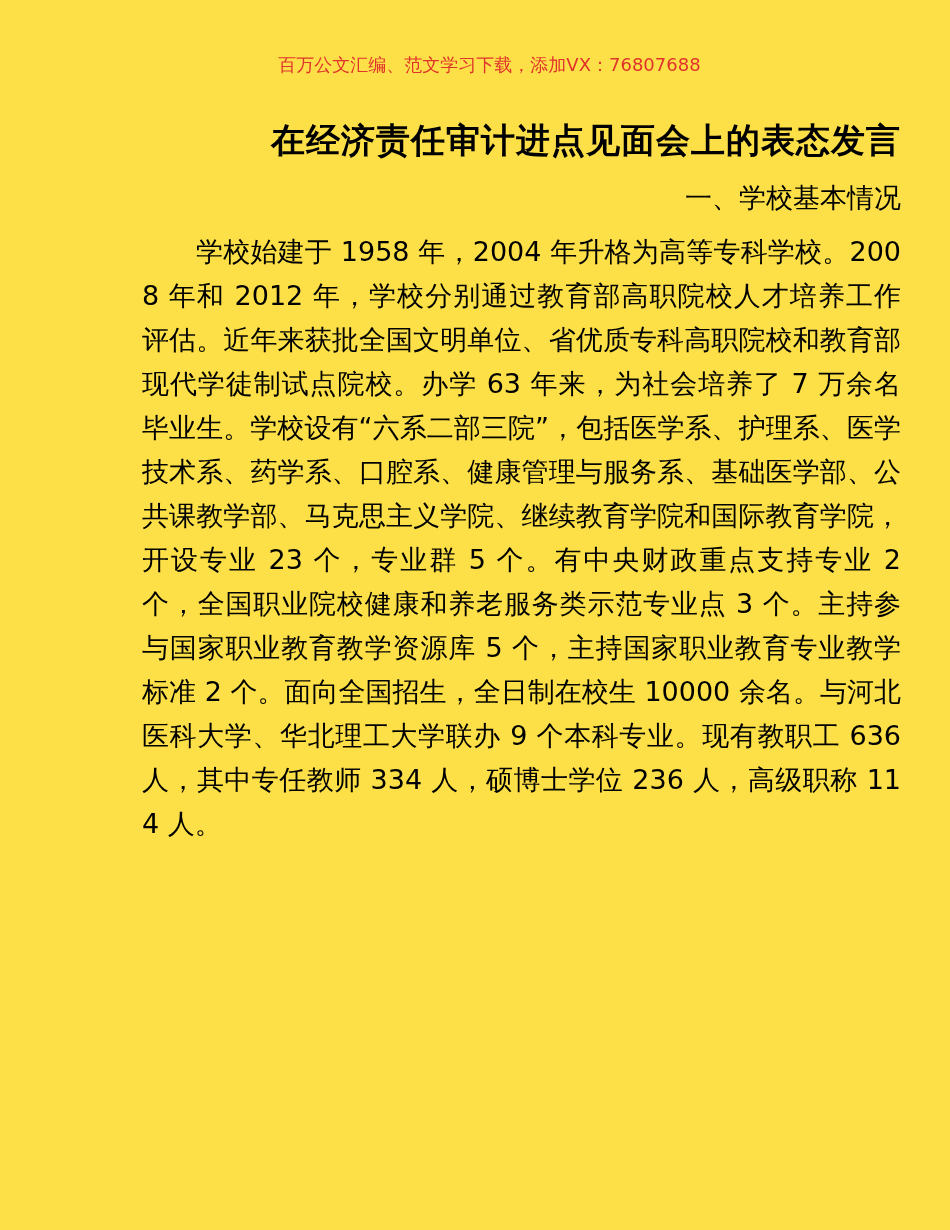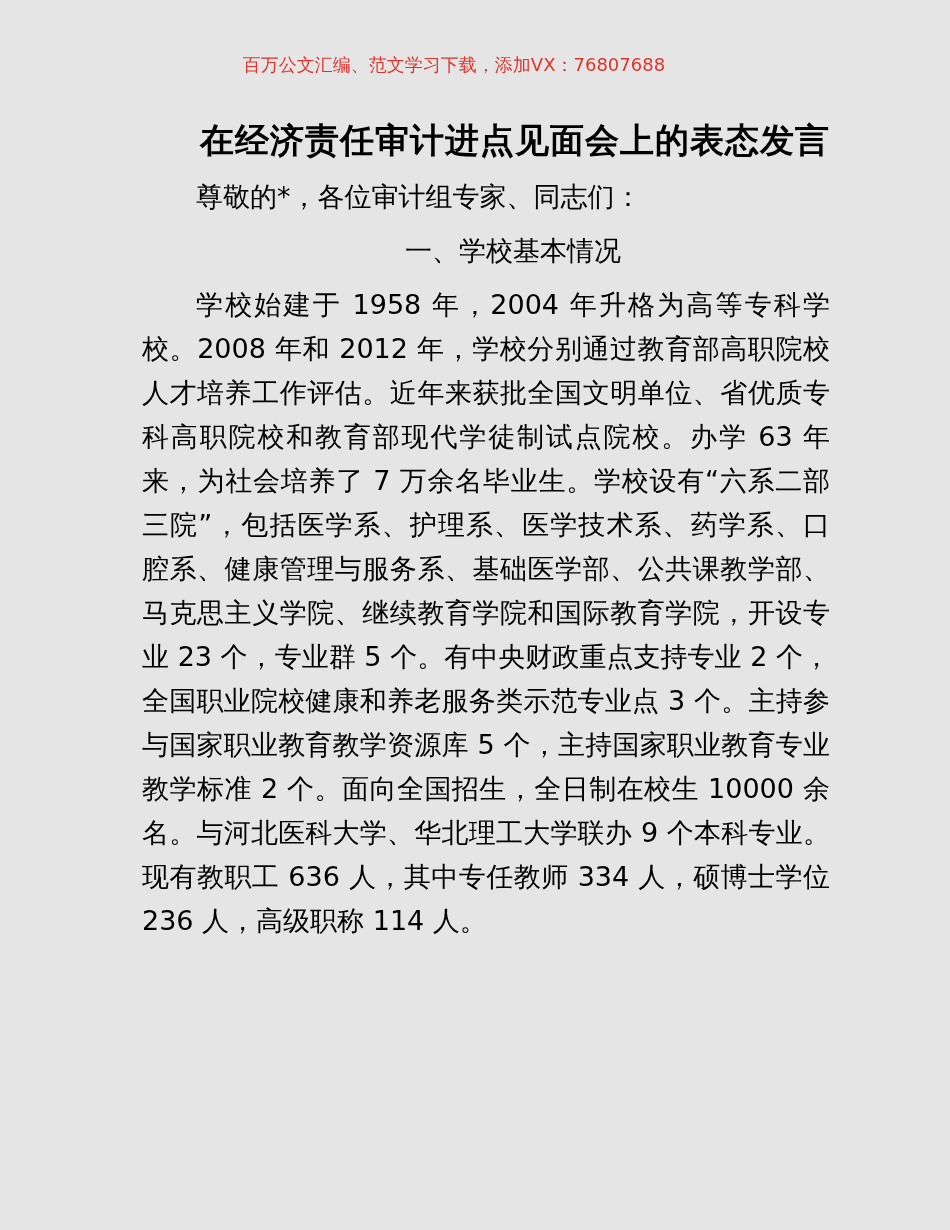--- a/index.html
+++ b/index.html
@@ -11,22 +11,22 @@
     width: 950px;
     height: 1230px;
     color: #000000;
     font-family: "DejaVu Sans", "Liberation Sans", sans-serif;
     overflow: hidden;
   }
   .page {
     box-sizing: border-box;
     width: 950px;
     height: 1230px;
-    padding: 0 120px 0 142px;
-    background: #e5e5e5;
+    padding: 0 49px 0 142px;
+    background: #fde047;
     overflow: hidden;
   }
   .note {
     margin: 52px 0 0 0;
     position: relative;
     left: -32px;
     text-align: center;
     font-size: 18px;
     line-height: 26px;
     font-weight: 400;
@@ -49,30 +49,29 @@
     text-justify: inter-character;
     text-indent: 2em;
     font-weight: 400;
     word-break: break-all;
   }
   .para.salutation {
     margin-top: 9px;
     text-align: left;
   }
   .para.heading {
-    text-align: center;
+    text-align: right;
   }
 </style>
 </head>
 <body>
 
 <div class="page">
   <div class="note">百万公文汇编、范文学习下载，添加VX：76807688</div>
 
   <h1 class="title">在经济责任审计进点见面会上的表态发言</h1>
 
-  <p class="para salutation">尊敬的*，各位审计组专家、同志们：</p>
 
 
   <p class="para heading">一、学校基本情况</p>
 
   <p class="para">学校始建于 1958 年，2004 年升格为高等专科学校。2008 年和 2012 年，学校分别通过教育部高职院校人才培养工作评估。近年来获批全国文明单位、省优质专科高职院校和教育部现代学徒制试点院校。办学 63 年来，为社会培养了 7 万余名毕业生。学校设有“六系二部三院”，包括医学系、护理系、医学技术系、药学系、口腔系、健康管理与服务系、基础医学部、公共课教学部、马克思主义学院、继续教育学院和国际教育学院，开设专业 23 个，专业群 5 个。有中央财政重点支持专业 2 个，全国职业院校健康和养老服务类示范专业点 3 个。主持参与国家职业教育教学资源库 5 个，主持国家职业教育专业教学标准 2 个。面向全国招生，全日制在校生 10000 余名。与河北医科大学、华北理工大学联办 9 个本科专业。现有教职工 636 人，其中专任教师 334 人，硕博士学位 236 人，高级职称 114 人。</p>
 </div>
 
 </body></html>

